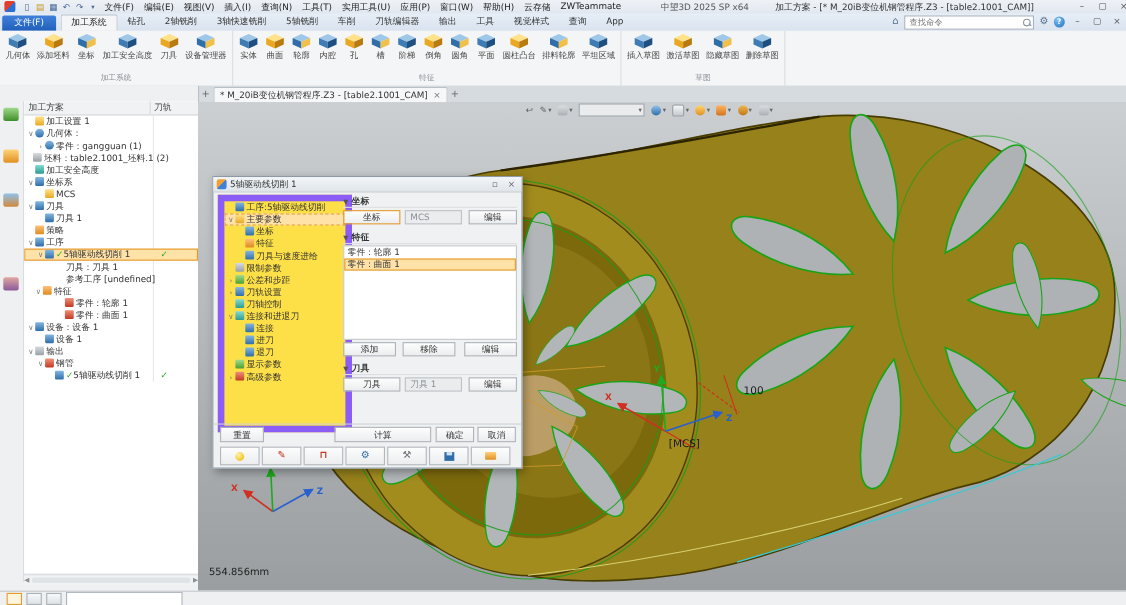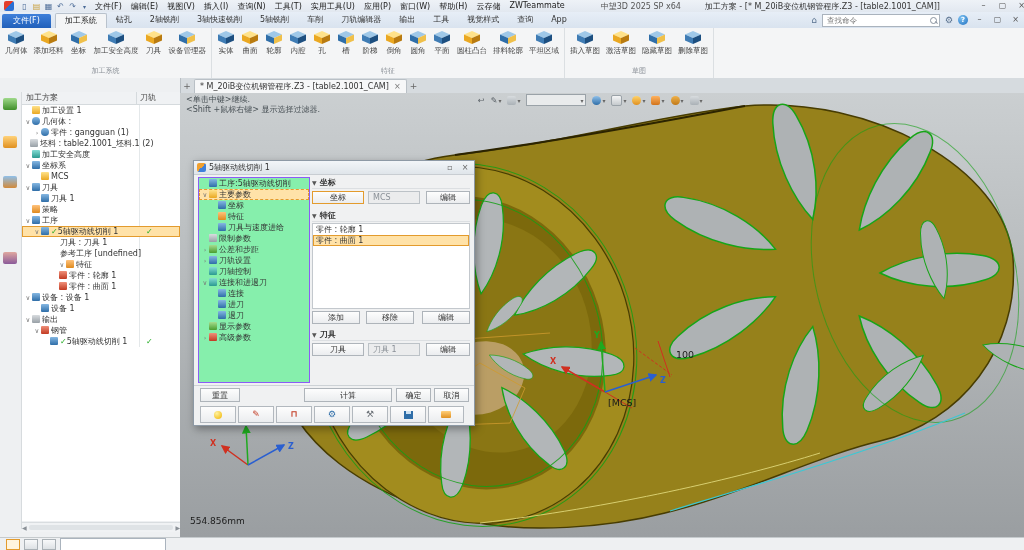--- a/index.html
+++ b/index.html
@@ -105,21 +105,21 @@
   .axlbl{font-size:8px;font-weight:bold;}
 
   
   #dialog{left:193px;top:160px;width:280px;height:264px;background:#f0f1f2;border:1px solid #8d99a5;
           box-shadow:2px 3px 8px rgba(0,0,0,.35);}
   #dlg-title{left:0;top:0;width:100%;height:14px;background:linear-gradient(#f2f5f8,#dfe5ea);
              border-bottom:1px solid #c8cdd2;display:flex;align-items:center;padding:0 3px;gap:3px;box-sizing:border-box;}
   #dlg-title .ticon{width:9px;height:9px;background:linear-gradient(135deg,#f0a030 50%,#3f80da 50%);border-radius:2px;}
   #dlg-title .t{flex:1;color:#333;}
   #dlg-title .b{width:12px;text-align:center;color:#666;font-size:8px;}
-  #dlg-tree{left:4px;top:16px;width:110px;height:204px;background:#86efac;border:1px solid #8b5cf6;overflow:hidden;}
+  #dlg-tree{left:4px;top:16px;width:110px;height:204px;background:#fde047;border:6px solid #8b5cf6;overflow:hidden;}
   #dlg-tree .trow{height:11px;}
   #dlg-tree .trow.sel{background:#ffe2a8;outline:1px dashed #e39b2d;}
   #dlg-right{left:118px;top:16px;width:158px;height:206px;}
   .sech{height:11px;line-height:11px;color:#333;font-weight:bold;border-bottom:1px solid #dcdfe2;}
   .sech .tri{font-size:6px;color:#555;margin-right:3px;}
   .btn{border:1px solid #aeb4ba;background:linear-gradient(#fdfdfd,#ebeDef);background:linear-gradient(#fdfdfd,#ebedef);
        text-align:center;color:#333;line-height:12px;height:13px;box-sizing:border-box;}
   .btn.obtn{border:1px solid #e39b2d;}
   .fld{border:1px solid #bcc2c7;background:#ebeced;color:#8a9097;line-height:12px;height:13px;
        box-sizing:border-box;padding-left:4px;}
@@ -444,21 +444,21 @@
         <div class="trow" style="padding-left: 2px;"><span class="exp"></span><span class="tic i-teal"></span><span>加工安全高度</span></div>
         <div class="trow" style="padding-left: 2px;"><span class="exp">∨</span><span class="tic i-blue"></span><span>坐标系</span></div>
         <div class="trow" style="padding-left: 11px;"><span class="exp"></span><span class="tic i-yellow"></span><span>MCS</span></div>
         <div class="trow" style="padding-left: 2px;"><span class="exp">∨</span><span class="tic i-blue"></span><span>刀具</span></div>
         <div class="trow" style="padding-left: 11px;"><span class="exp"></span><span class="tic i-blue"></span><span>刀具 1</span></div>
         <div class="trow" style="padding-left: 2px;"><span class="exp"></span><span class="tic i-orange"></span><span>策略</span></div>
         <div class="trow" style="padding-left: 2px;"><span class="exp">∨</span><span class="tic i-blue"></span><span>工序</span></div>
         <div class="trow sel" style="padding-left: 11px;"><span class="exp">∨</span><span class="tic i-blue"></span><span class="chk">✓</span><span>5轴驱动线切削 1</span><span class="chk colchk">✓</span></div>
         <div class="trow" style="padding-left: 20px;"><span class="exp"></span><span class="tic i-none"></span><span>刀具 : 刀具 1</span></div>
         <div class="trow" style="padding-left: 20px;"><span class="exp"></span><span class="tic i-none"></span><span>参考工序 [undefined]</span></div>
-        <div class="trow" style="padding-left: 36px;"><span class="exp">∨</span><span class="tic i-orange"></span><span>特征</span></div>
+        <div class="trow" style="padding-left: 9px;"><span class="exp">∨</span><span class="tic i-orange"></span><span>特征</span></div>
         <div class="trow" style="padding-left: 29px;"><span class="exp"></span><span class="tic i-red"></span><span>零件 : 轮廓 1</span></div>
         <div class="trow" style="padding-left: 29px;"><span class="exp"></span><span class="tic i-red"></span><span>零件 : 曲面 1</span></div>
         <div class="trow" style="padding-left: 2px;"><span class="exp">∨</span><span class="tic i-blue"></span><span>设备 : 设备 1</span></div>
         <div class="trow" style="padding-left: 11px;"><span class="exp"></span><span class="tic i-blue"></span><span>设备 1</span></div>
         <div class="trow" style="padding-left: 2px;"><span class="exp">∨</span><span class="tic i-gray"></span><span>输出</span></div>
         <div class="trow" style="padding-left: 11px;"><span class="exp">∨</span><span class="tic i-red"></span><span>钢管</span></div>
         <div class="trow" style="padding-left: 20px;"><span class="exp"></span><span class="tic i-blue"></span><span class="chk">✓</span><span>5轴驱动线切削 1</span><span class="chk colchk">✓</span></div>
       </div>
   </div>
   <div class="abs" id="mgr-hscroll">
@@ -554,24 +554,20 @@
     <g>
       <line x1="68" y1="372" x2="42" y2="353" stroke="#d03020" stroke-width="1.5" marker-end="url(#arR)"></line>
       <line x1="68" y1="372" x2="66" y2="333" stroke="#1faa1f" stroke-width="1.5" marker-end="url(#arG)"></line>
       <line x1="68" y1="372" x2="104" y2="352" stroke="#2a5fd0" stroke-width="1.5" marker-end="url(#arB)"></line>
       <text x="30" y="353" fill="#d03020" class="axlbl">X</text>
       <text x="61" y="328" fill="#1faa1f" class="axlbl">Y</text>
       <text x="108" y="356" fill="#2a5fd0" class="axlbl">Z</text>
     </g>
   </svg>
 
-  <div class="abs" id="vp-prompt">
-    <div>&lt;单击中键&gt;继续.</div>
-    <div>&lt;Shift +鼠标右键&gt; 显示选择过滤器.</div>
-  </div>
 
   <div class="abs" id="vp-toolbar">
     <span class="vti">↩</span>
     <span class="vti">✎<span class="dd">▾</span></span>
     <span class="vti">
         <span class="sq c6"></span>
         <span class="dd">▾</span>
       </span>
     <span id="vp-combo">
         <span class="dd">▾</span>

